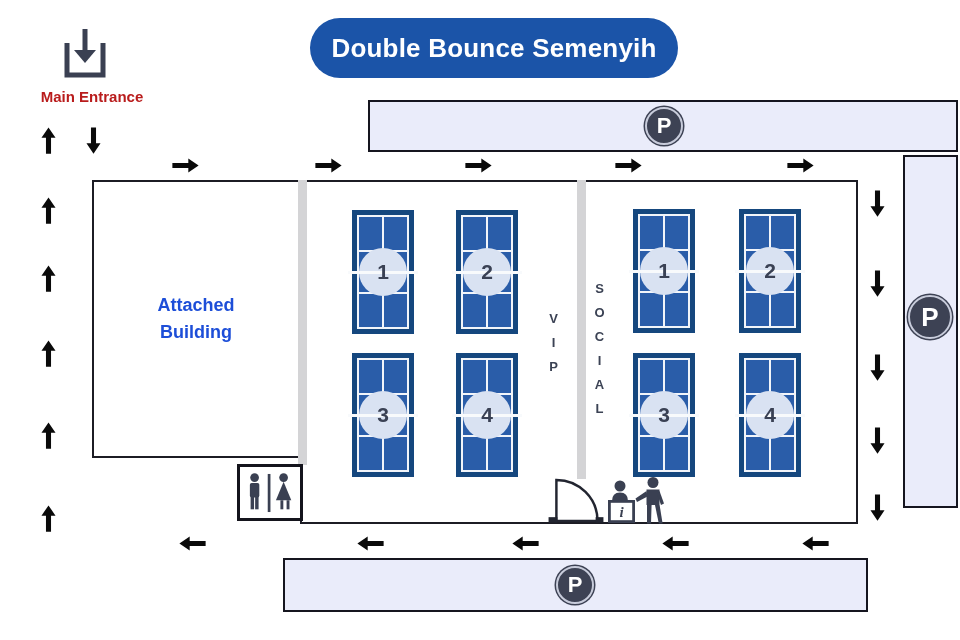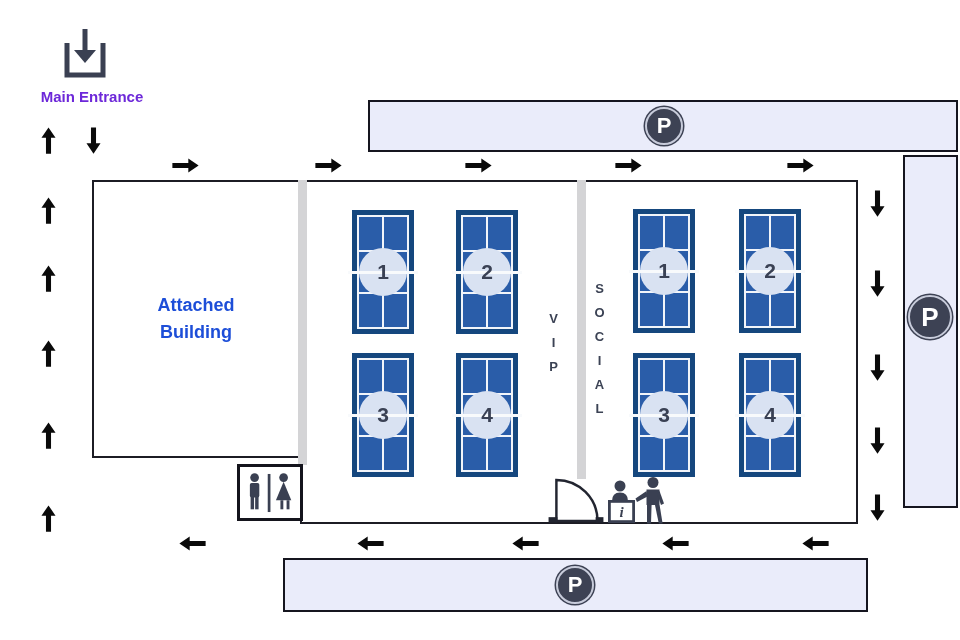--- a/index.html
+++ b/index.html
@@ -15,21 +15,21 @@
     position: absolute; left: 310px; top: 18px; width: 368px; height: 60px;
     background: #1b54a8; border-radius: 34px; color: #ffffff;
     display: flex; align-items: center; justify-content: center;
     font-size: 26px; font-weight: bold; letter-spacing: .2px;
   }
 
   
   .entrance-icon { position: absolute; left: 61px; top: 28px; width: 48px; height: 54px; }
   .entrance-label {
     position: absolute; left: 12px; top: 88px; width: 160px; text-align: center;
-    font-size: 15px; font-weight: bold; color: #6d28d9;
+    font-size: 15px; font-weight: bold; color: #b91c1c;
   }
 
   
   .strip { position: absolute; background: #eaecfa; border: 2px solid #15151f; }
   .strip.top    { left: 368px; top: 100px; width: 590px; height: 52px; }
   .strip.right  { left: 903px; top: 155px; width: 55px;  height: 353px; }
   .strip.bottom { left: 283px; top: 558px; width: 585px; height: 54px; }
 
   .p-icon {
     position: absolute; border-radius: 50%; background: #3d4254;
@@ -112,20 +112,21 @@
   .arrow svg { width: 15px; height: 27px; fill: #0a0a0a; }
   .arrow.right svg { transform: rotate(90deg); }
   .arrow.down  svg { transform: rotate(180deg); }
   .arrow.left  svg { transform: rotate(-90deg); }
 </style>
 </head>
 <body>
 
 <div id="stage">
 
+  <div class="title-pill">Double Bounce Semenyih</div>
 
   <svg class="entrance-icon" viewBox="0 0 48 52">
     <path d="M6 14 V46 H42 V14" fill="none" stroke="#3a4052" stroke-width="5"></path>
     <rect x="21.5" y="0" width="5" height="23" fill="#3a4052"></rect>
     <polygon points="13,21 35,21 24,34" fill="#3a4052"></polygon>
   </svg>
   <div class="entrance-label">Main Entrance</div>
 
   <div class="strip top"></div>
   <div class="strip right"></div>

